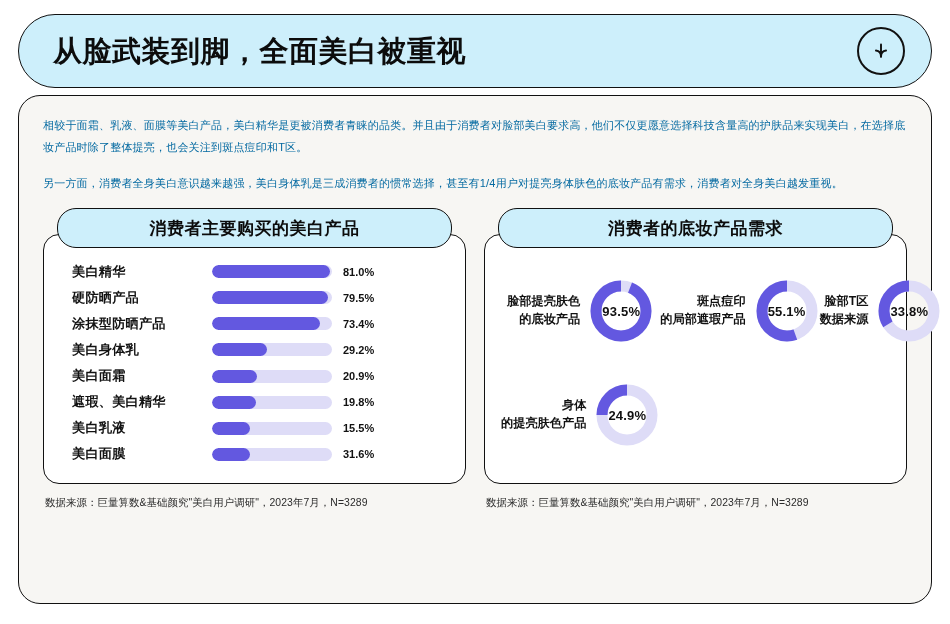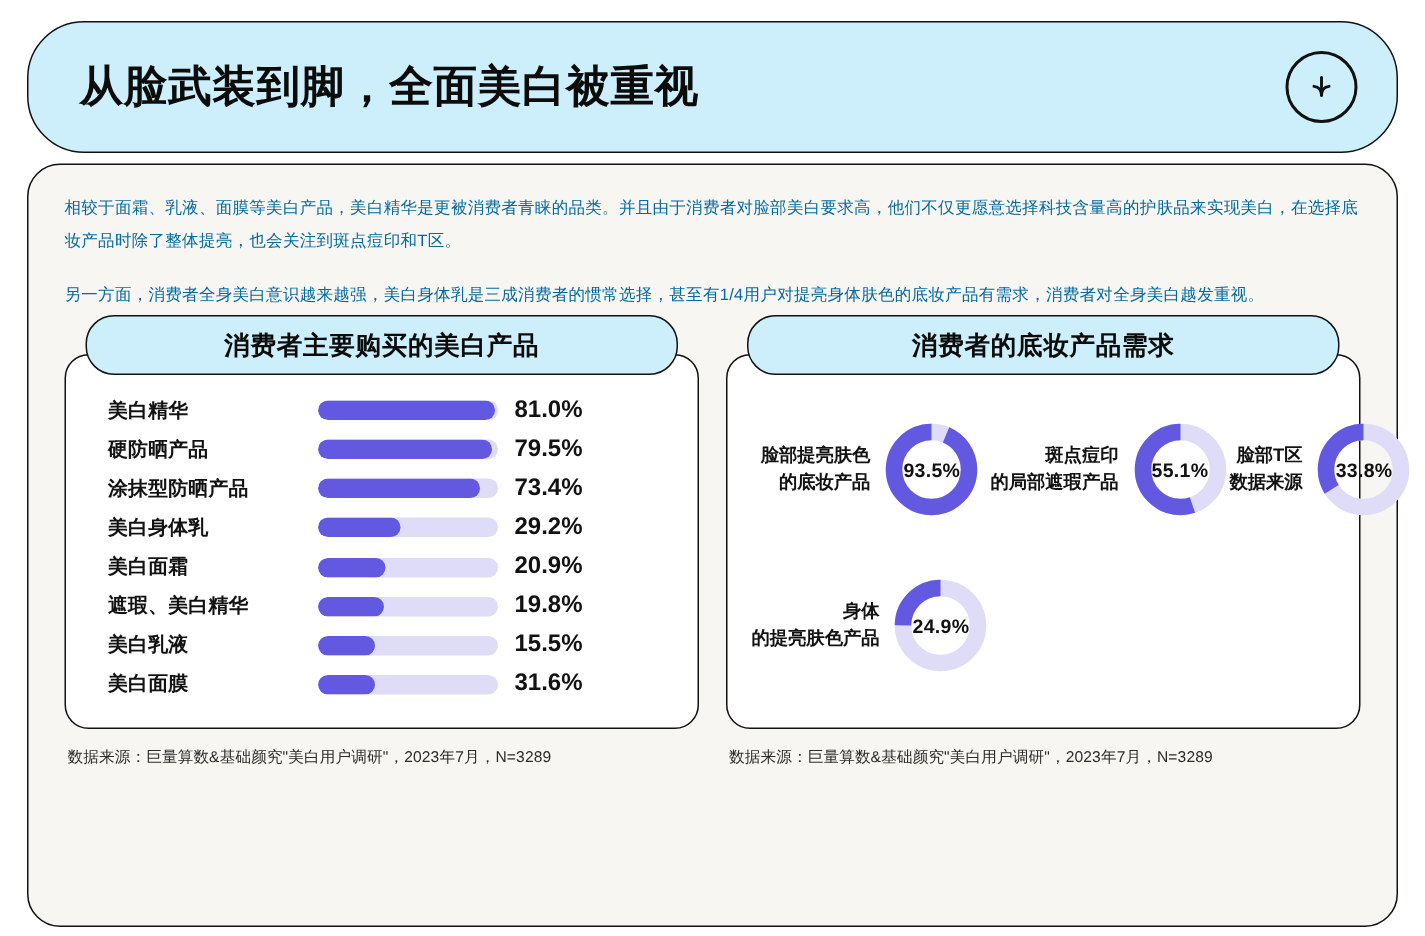--- a/index.html
+++ b/index.html
@@ -18,21 +18,21 @@
     position: relative;
     width: 950px;
     height: 624px;
     box-sizing: border-box;
     padding: 14px 18px 16px 18px;
   }
 
   
   .header-pill {
     position: relative;
-    height: 88px;
+    height: 74px;
     box-sizing: border-box;
     background: #cdeffb;
     border: 1.6px solid #111111;
     border-radius: 38px;
     display: flex;
     align-items: center;
     padding: 0 26px 0 34px;
   }
   .header-title {
     font-size: 29px;
@@ -73,21 +73,21 @@
     line-height: 2.0;
     color: #0369a1;
     letter-spacing: 0.2px;
   }
   .intro p:last-child { margin-bottom: 0; }
 
   
   .panels {
     display: flex;
     gap: 18px;
-    margin-top: 2px;
+    margin-top: 14px;
   }
   .panel {
     flex: 1 1 0;
     min-width: 0;
     position: relative;
   }
 
   .panel-pill {
     position: relative;
     z-index: 3;
@@ -151,21 +151,21 @@
     overflow: hidden;
   }
   .bar-fill {
     height: 100%;
     background: #6358e0;
     border-radius: 7px;
   }
   .bar-value {
     flex: 1 1 auto;
     padding-left: 11px;
-    font-size: 16px;
+    font-size: 11px;
     font-weight: 700;
     color: #121212;
     white-space: nowrap;
   }
 
   
   .donut-grid {
     display: grid;
     grid-template-columns: 1fr 1fr 1fr;
     grid-template-rows: 1fr 1fr;

